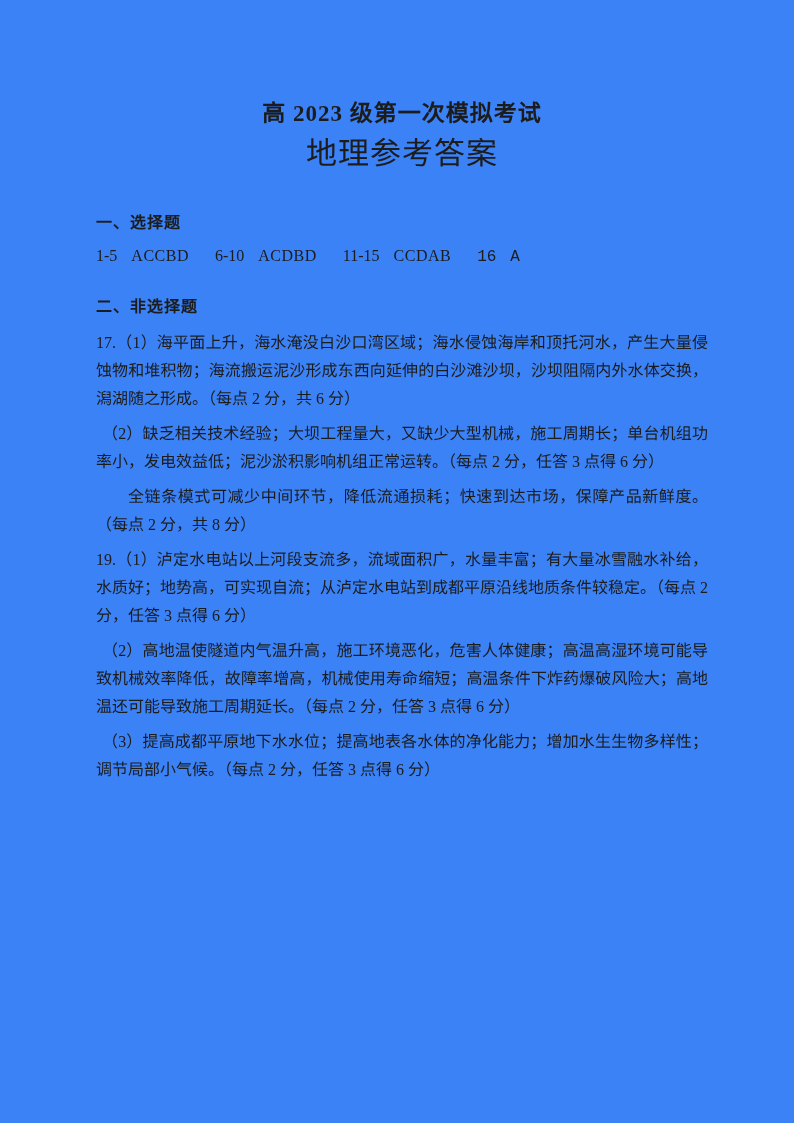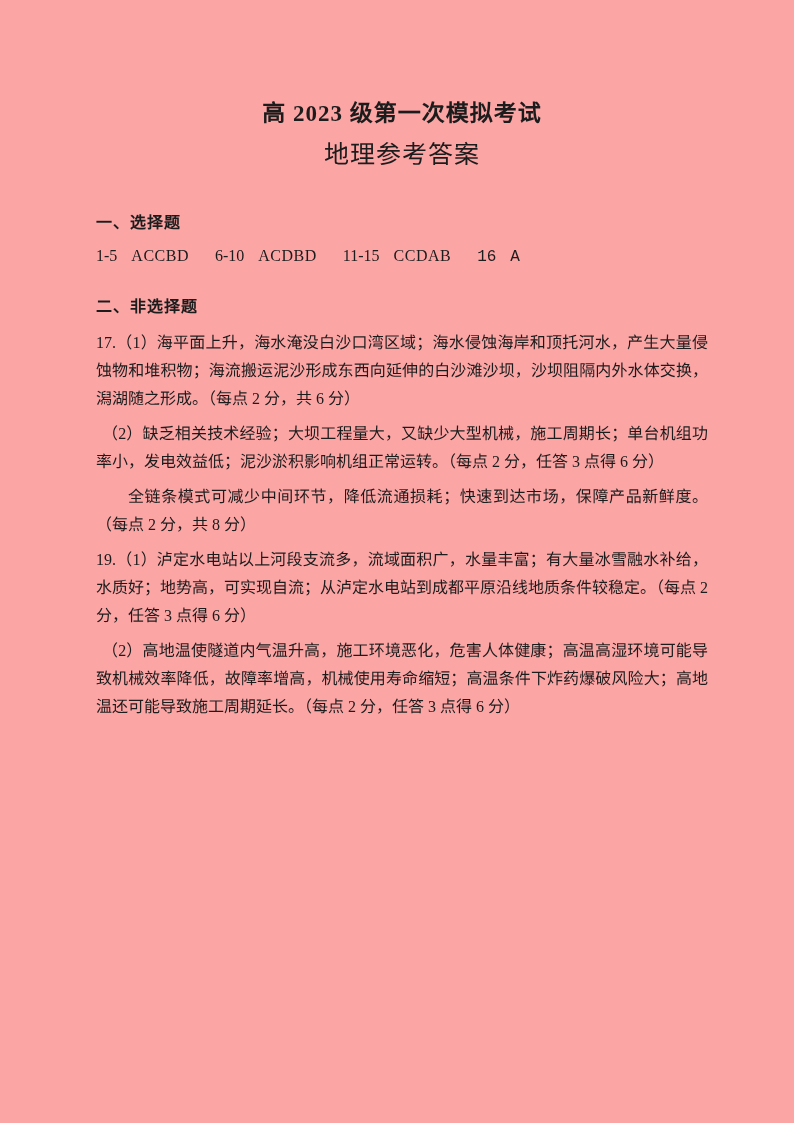--- a/index.html
+++ b/index.html
@@ -4,38 +4,38 @@
 <style>
   html, body {
     margin: 0;
     padding: 0;
     background: #ffffff;
   }
   .page {
     position: relative;
     width: 794px;
     height: 1123px;
-    background: #fca5a5;
+    background: #3b82f6;
     color: #1c1c1c;
     box-sizing: border-box;
     padding: 97px 86px 0 96px;
     font-family: "Liberation Serif", "DejaVu Serif", serif;
     overflow: hidden;
   }
   .doc-title {
     text-align: center;
     font-size: 23px;
     line-height: 34px;
     font-weight: bold;
     letter-spacing: 1px;
     font-family: "Liberation Serif", "DejaVu Serif", serif;
   }
   .doc-subtitle {
     text-align: center;
-    font-size: 25px;
+    font-size: 31px;
     line-height: 36px;
     margin-top: 5px;
     font-weight: 400;
     letter-spacing: 1px;
     font-family: "Liberation Sans", "DejaVu Sans", sans-serif;
   }
   .section-heading {
     font-size: 16px;
     line-height: 26px;
     font-weight: bold;
@@ -93,14 +93,15 @@
   <div class="answers-row" id="answers-row"><span class="ans-group"><span class="ans-range">1-5</span><span class="ans-letters">ACCBD</span></span><span class="ans-group"><span class="ans-range">6-10</span><span class="ans-letters">ACDBD</span></span><span class="ans-group"><span class="ans-range">11-15</span><span class="ans-letters">CCDAB</span></span><span class="ans-group"><span class="ans-range">16</span><span class="ans-letters">A</span></span></div>
 
   <div class="section-heading second">二、非选择题</div>
 
   <div class="paragraphs" id="paragraphs">
       <div class="para indent-none">17.（1）海平面上升，海水淹没白沙口湾区域；海水侵蚀海岸和顶托河水，产生大量侵蚀物和堆积物；海流搬运泥沙形成东西向延伸的白沙滩沙坝，沙坝阻隔内外水体交换，潟湖随之形成。（每点 2 分，共 6 分）</div>
       <div class="para indent-small">（2）缺乏相关技术经验；大坝工程量大，又缺少大型机械，施工周期长；单台机组功率小，发电效益低；泥沙淤积影响机组正常运转。（每点 2 分，任答 3 点得 6 分）</div>
       <div class="para indent-two">全链条模式可减少中间环节，降低流通损耗；快速到达市场，保障产品新鲜度。（每点 2 分，共 8 分）</div>
       <div class="para indent-none">19.（1）泸定水电站以上河段支流多，流域面积广，水量丰富；有大量冰雪融水补给，水质好；地势高，可实现自流；从泸定水电站到成都平原沿线地质条件较稳定。（每点 2 分，任答 3 点得 6 分）</div>
       <div class="para indent-small">（2）高地温使隧道内气温升高，施工环境恶化，危害人体健康；高温高湿环境可能导致机械效率降低，故障率增高，机械使用寿命缩短；高温条件下炸药爆破风险大；高地温还可能导致施工周期延长。（每点 2 分，任答 3 点得 6 分）</div>
+      <div class="para indent-small">（3）提高成都平原地下水水位；提高地表各水体的净化能力；增加水生生物多样性；调节局部小气候。（每点 2 分，任答 3 点得 6 分）</div>
     </div>
 </div>
 
 </body></html>

